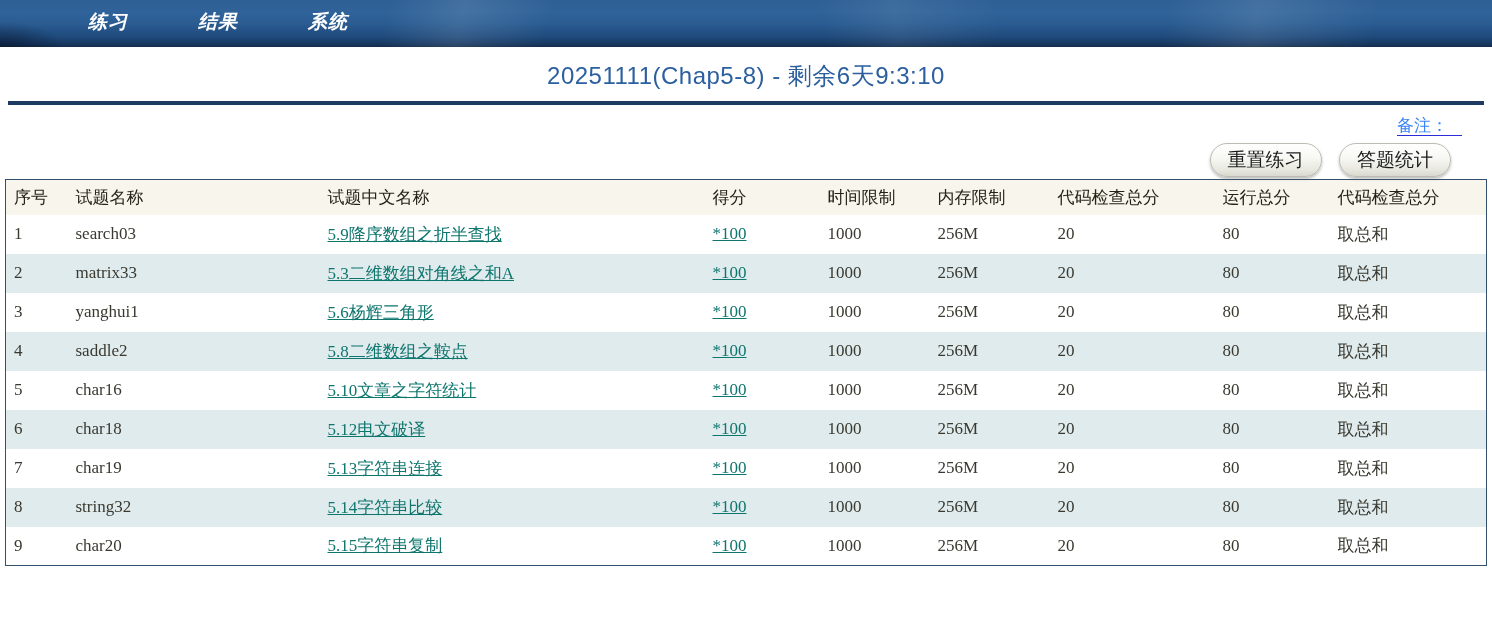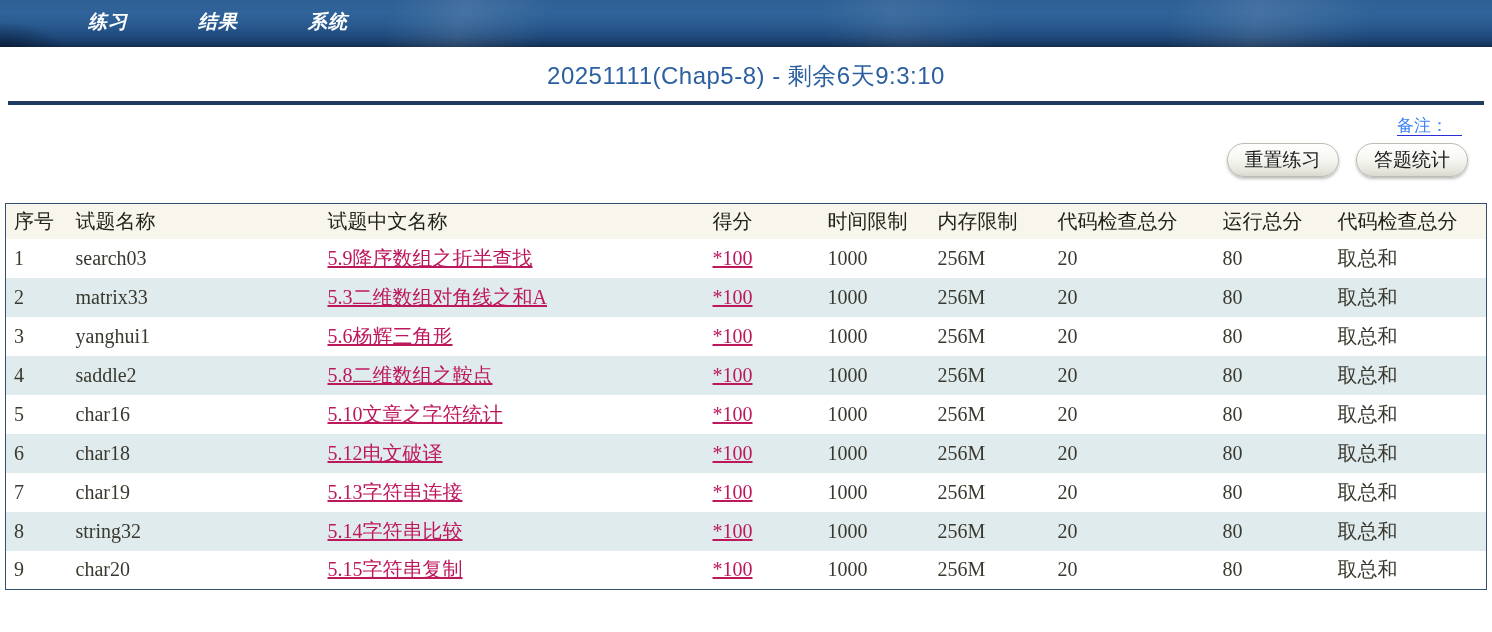--- a/index.html
+++ b/index.html
@@ -31,46 +31,46 @@
                 color: #2b5f9f; letter-spacing: 0.5px; }
   .double-rule { margin: 9px 8px 0 8px; height: 2px;
                  border-top: 2px solid #1e3c62; border-bottom: 2px solid #1e3c62;
                  border-left: none; border-right: none; background: transparent; }
 
   
   .note-row { margin-top: 9px; text-align: right; padding-right: 30px; height: 22px; }
   .note-link { font-family: "Liberation Serif", "DejaVu Serif", serif;
                font-size: 17px; color: #3b82f6; text-decoration: none;
                border-bottom: 1px solid #2d2dd8; padding-right: 14px; cursor: pointer; }
-  .btn-row { margin-top: 7px; text-align: right; padding-right: 24px; height: 36px; }
+  .btn-row { margin-top: 7px; text-align: right; padding-right: 41px; height: 36px; }
   .pill-btn {
     display: inline-block; height: 34px; line-height: 32px; padding: 0 17px;
     margin-left: 13px; border-radius: 17px;
     border: 1px solid #bcbcb2;
     background: linear-gradient(180deg, #ffffff 0%, #f7f7f3 45%, #e8e8e0 80%, #d9d9cf 100%);
     box-shadow: 0 2px 3px rgba(110,110,110,0.45);
     font-family: "Liberation Serif", "DejaVu Serif", serif;
     font-size: 19px; color: #1a1a1a; cursor: pointer; white-space: nowrap;
   }
 
   
   .exercise-table {
-    margin: 24px 5px 0 5px; width: 1482px;
+    margin: 0 5px 0 5px; width: 1482px;
     border-collapse: collapse; table-layout: fixed;
     border: 1px solid #32506e;
     font-family: "Liberation Serif", "DejaVu Serif", serif;
-    font-size: 20px; color: #3a392f;
+    font-size: 17px; color: #3a392f;
   }
   .exercise-table th {
     background: #f8f6ec; height: 35px; text-align: left;
     font-weight: normal; padding-left: 8px; color: #232317; white-space: nowrap;
   }
   .exercise-table td { height: 39px; padding-left: 8px; white-space: nowrap; }
   .exercise-table tr.alt td { background: #e0ebee; }
-  .tbl-link { color: #be185d; text-decoration: underline; cursor: pointer; }
+  .tbl-link { color: #0f766e; text-decoration: underline; cursor: pointer; }
 </style>
 </head>
 <body>
 
 <div class="navbar">
   <div class="nav-items">
     <span class="nav-item">练习</span>
     <span class="nav-item">结果</span>
     <span class="nav-item">系统</span>
   </div>

